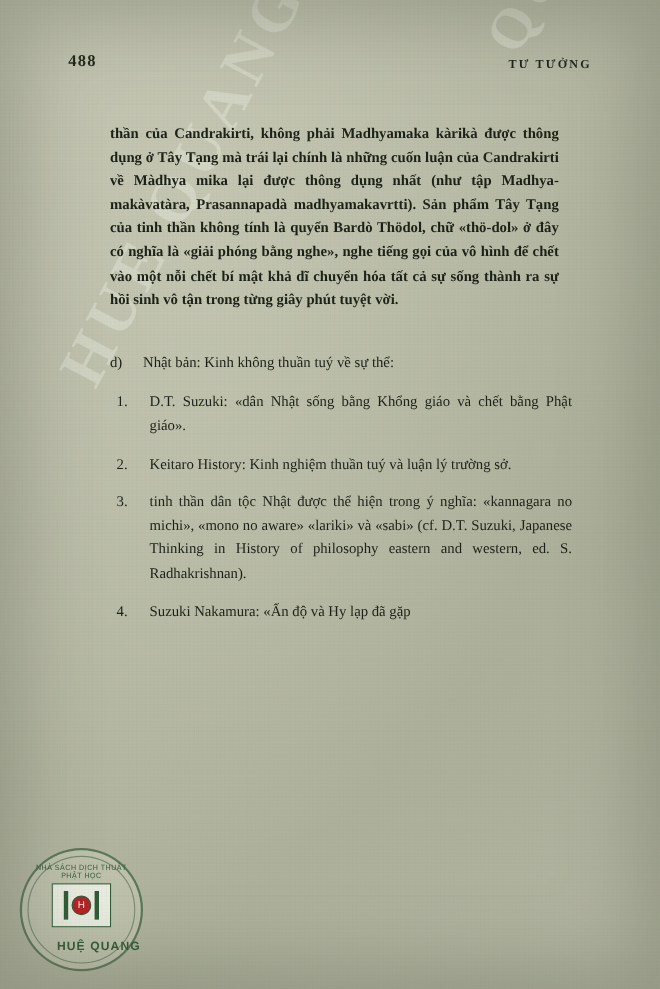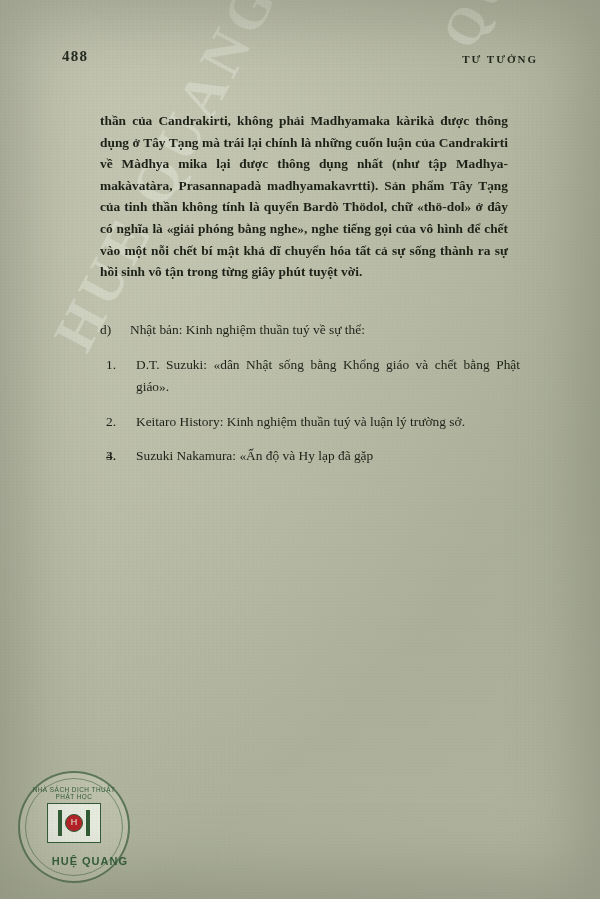--- a/index.html
+++ b/index.html
@@ -229,36 +229,37 @@
 
     <p class="para">thần của Candrakirti, không phải Madhyamaka kàrikà được thông dụng ở Tây Tạng mà trái lại chính là những cuốn luận của Candrakirti về Màdhya mika lại được thông dụng nhất (như tập Madhya-makàvatàra, Prasannapadà madhyamakavrtti). Sản phẩm Tây Tạng của tinh thần không tính là quyển Bardò Thödol, chữ «thö-dol» ở đây có nghĩa là «giải phóng bằng nghe», nghe tiếng gọi của vô hình để chết vào một nỗi chết bí mật khả dĩ chuyển hóa tất cả sự sống thành ra sự hồi sinh vô tận trong từng giây phút tuyệt vời.</p>
 
     <div class="spacer-md"></div>
 
 
     <div class="spacer-md"></div>
 
     <div class="item-d">
       <span class="marker">d)</span>
-      <span>Nhật bản: Kinh nghiệm thuần tuý về sự thể:</span>
+      <span>Nhật bản: Kinh không thuần tuý về sự thể:</span>
     </div>
 
     <div class="spacer-sm"></div>
 
     <ol class="numlist">
       <li>
         <span class="num">1.</span>
         <span>D.T. Suzuki: «dân Nhật sống bằng Khổng giáo và chết bằng Phật giáo».</span>
       </li>
       <li>
         <span class="num">2.</span>
         <span>Keitaro History: Kinh nghiệm thuần tuý và luận lý trường sở.</span>
       </li>
       <li>
         <span class="num">3.</span>
+        <span>tinh thần dân tộc Nhật được thể hiện trong ý nghĩa: «kannagara no michi», «mono no aware» «lariki» và «sabi» (cf. D.T. Suzuki, Japanese Thinking in History of philosophy eastern and western, ed. S. Radhakrishnan).</span>
       </li>
       <li>
         <span class="num">4.</span>
         <span>Suzuki Nakamura: «Ấn độ và Hy lạp đã gặp</span>
       </li>
     </ol>
 
   </div>
 
   <div id="logo">

